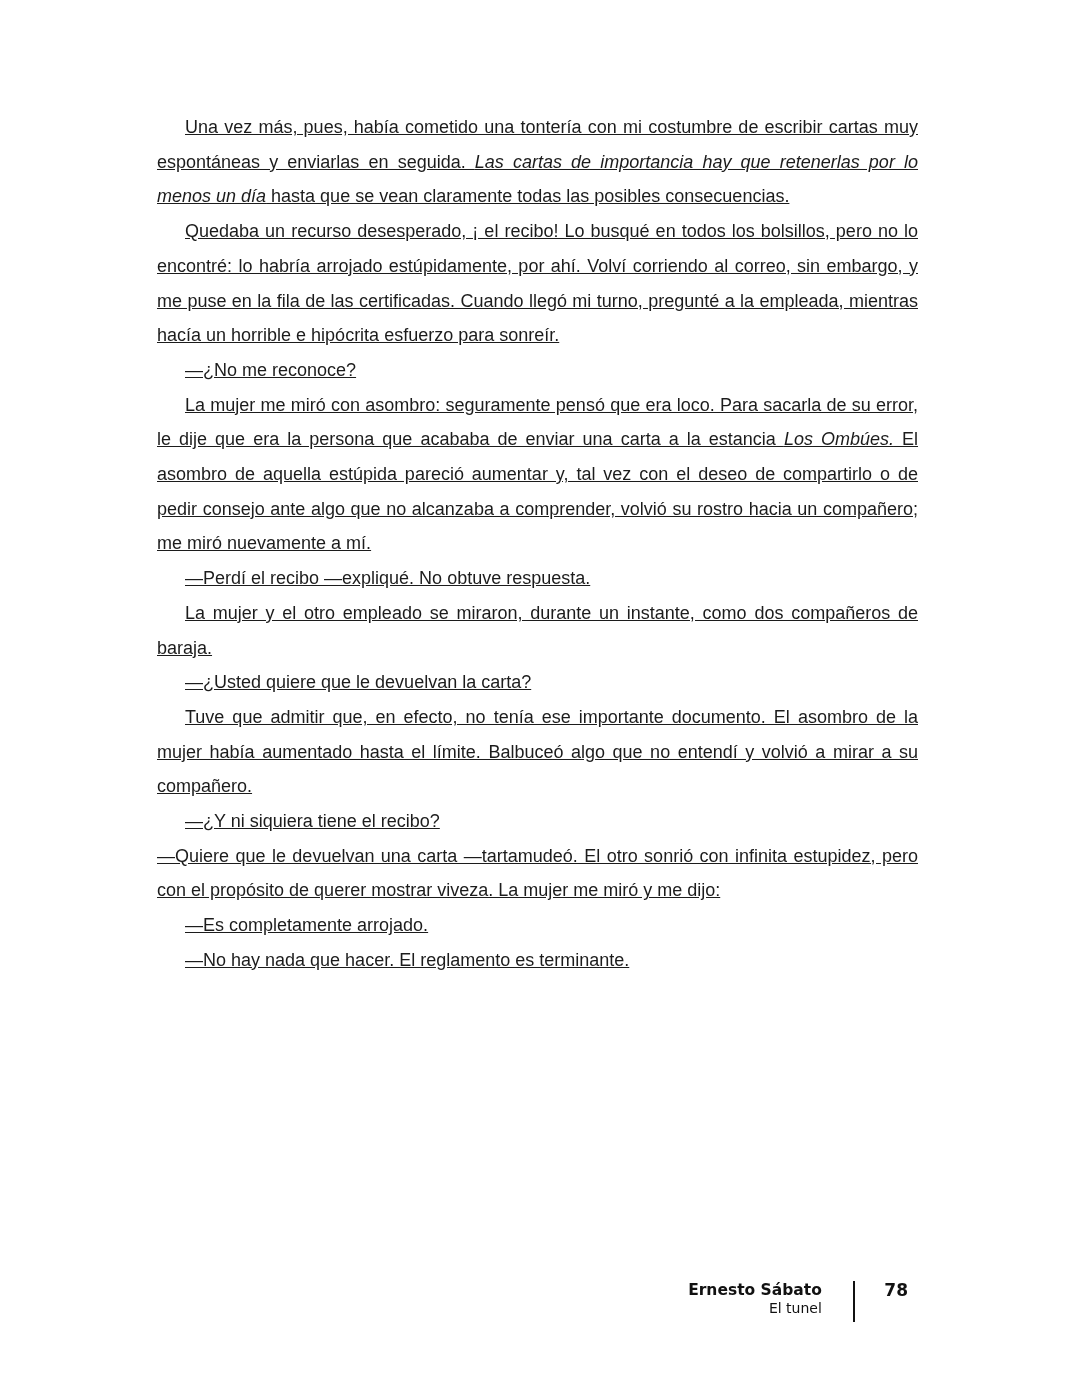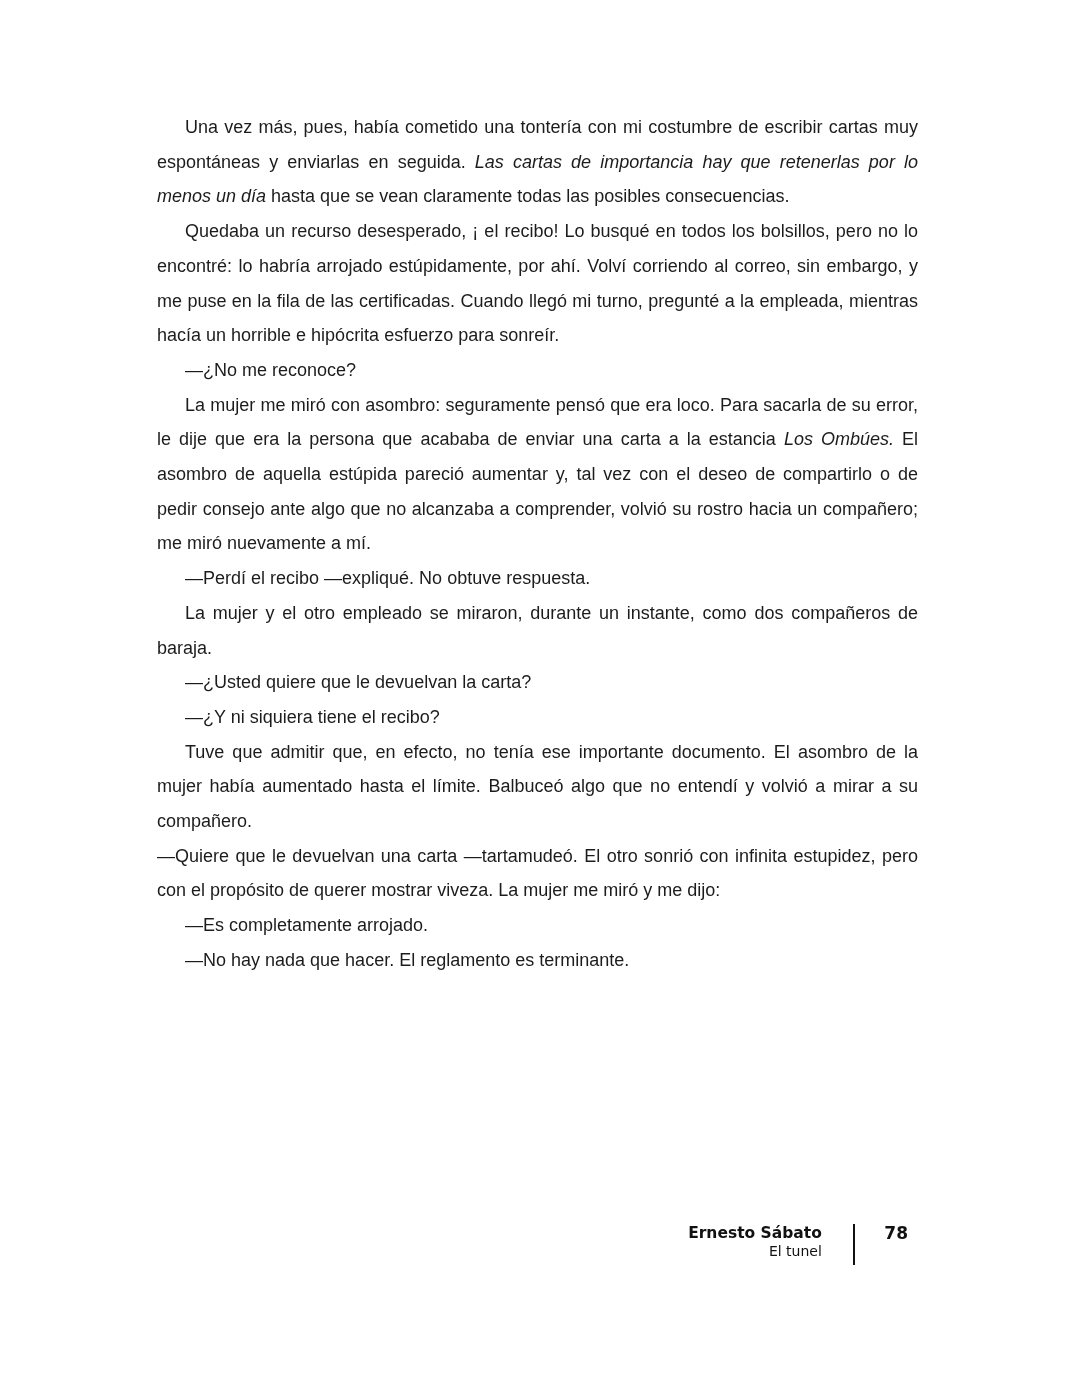--- a/index.html
+++ b/index.html
@@ -15,27 +15,28 @@
   }
   .text-block {
     position: absolute;
     left: 157px; top: 110px;
     width: 761px;
     font-family: "Liberation Sans", sans-serif;
     font-size: 18px;
     line-height: 34.7px;
     color: #1c1c1c;
     text-align: justify;
+    text-decoration: underline;
   }
   .para { text-indent: 28px; }
   .para.no-indent { text-indent: 0; }
   .seg-italic { font-style: italic; }
   .footer {
     position: absolute;
-    top: 1224px; right: 172px;
+    top: 1281px; right: 172px;
     display: flex;
     align-items: flex-start;
     font-family: "DejaVu Sans", sans-serif;
     color: #111111;
     gap: 23px;
   }
   .footer-left { text-align: right; }
   .footer-author { font-weight: bold; font-size: 15.5px; line-height: 19px; white-space: nowrap; }
   .footer-book  { font-size: 14px; line-height: 17px; white-space: nowrap; }
   .footer-divider { width: 2.5px; height: 41px; background: #111111; margin: 0 6px 0 8px; }
@@ -58,23 +59,23 @@
 
     <p class="para"><span>—Perdí el recibo —expliqué. No obtuve respuesta.</span></p>
 
 
     <p class="para"><span>La mujer y el otro empleado se miraron, durante un instante, como dos compañeros de baraja.</span></p>
 
 
     <p class="para"><span>—¿Usted quiere que le devuelvan la carta?</span></p>
 
 
+    <p class="para"><span>Tuve que admitir que, en efecto, no tenía ese importante documento. El asombro de la mujer había aumentado hasta el límite. Balbuceó algo que no entendí y volvió a mirar a su compañero.</span></p>
+
     <p class="para"><span>—¿Y ni siquiera tiene el recibo?</span></p>
-
-    <p class="para"><span>Tuve que admitir que, en efecto, no tenía ese importante documento. El asombro de la mujer había aumentado hasta el límite. Balbuceó algo que no entendí y volvió a mirar a su compañero.</span></p>
 
     <p class="para no-indent"><span>—Quiere que le devuelvan una carta —tartamudeó. El otro sonrió con infinita estupidez, pero con el propósito de querer mostrar viveza. La mujer me miró y me dijo:</span></p>
 
     <p class="para"><span>—Es completamente arrojado.</span></p>
 
 
     <p class="para"><span>—No hay nada que hacer. El reglamento es terminante.</span></p>
 
   </main>
 

